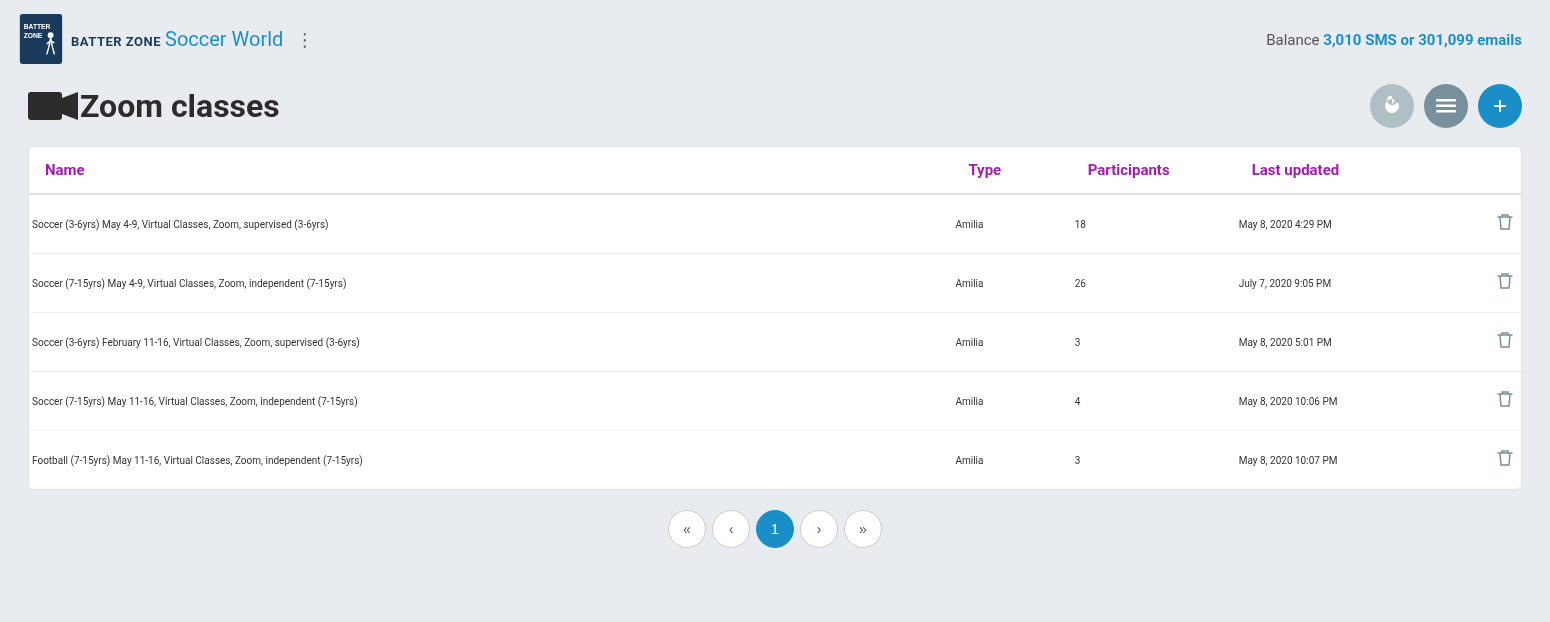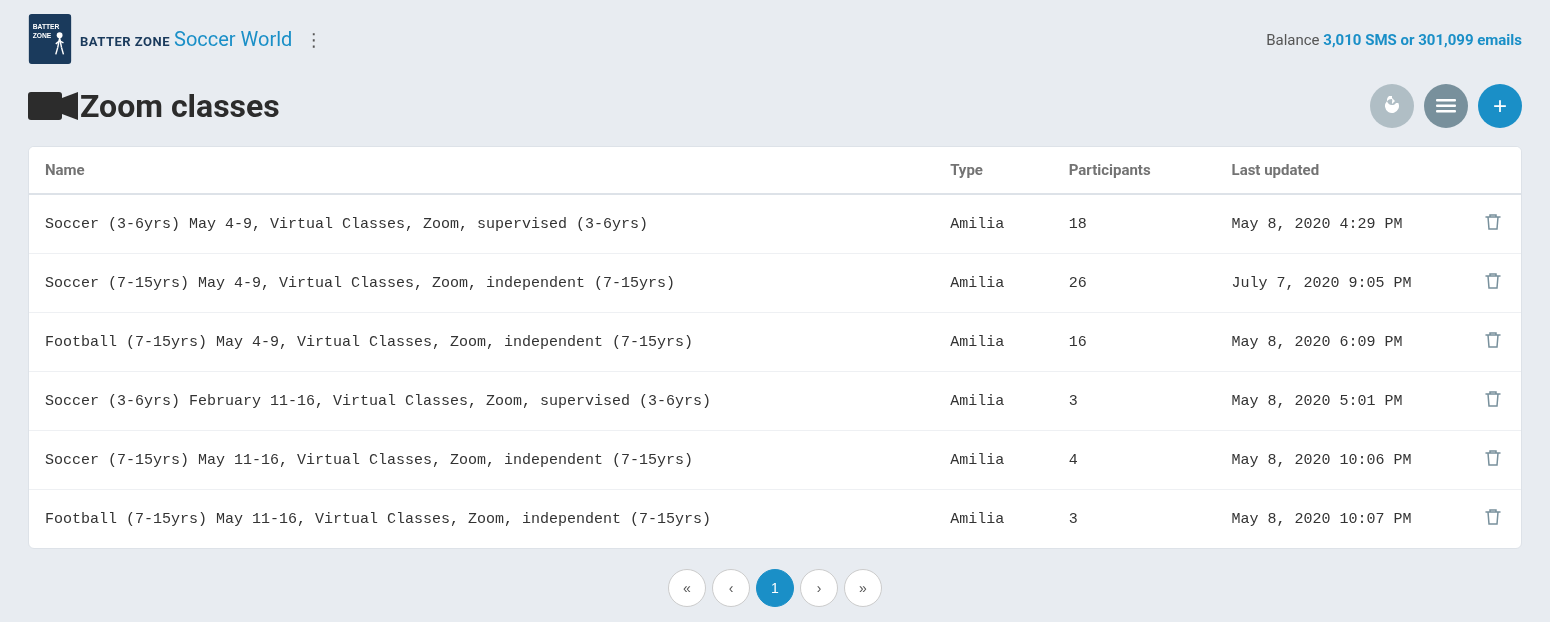--- a/index.html
+++ b/index.html
@@ -8,21 +8,21 @@
       font-family: -apple-system, BlinkMacSystemFont, 'Segoe UI', Roboto, sans-serif;
       color: #333;
       min-width: 1550px;
       min-height: 622px;
     }
 
     .header {
       display: flex;
       align-items: center;
       justify-content: space-between;
-      padding: 14px 28px 10px 28px;
+      padding: 14px 28px 10px 19px;
       background-color: #e8ecf1;
     }
 
     .header-left {
       display: flex;
       align-items: center;
       gap: 8px;
     }
 
     .logo-icon {
@@ -137,30 +137,29 @@
 
     thead tr {
       border-bottom: 2px solid #dde2e8;
     }
 
     th {
       padding: 14px 16px;
       text-align: left;
       font-size: 15px;
       font-weight: 700;
-      color: #737373;
+      color: #a21caf;
       background: #fff;
     }
 
     td {
-      padding: 14px 16px;
-      font-size: 15px;
+      padding: 14px 3px;
+      font-size: 10px;
       color: #333;
       border-bottom: 1px solid #eef0f3;
-      font-family: Liberation Mono, monospace;
     }
 
     tbody tr:last-child td {
       border-bottom: none;
     }
 
     .col-name { width: 62%; }
     .col-type { width: 8%; }
     .col-participants { width: 11%; }
     .col-updated { width: 17%; }
@@ -304,33 +303,20 @@
       <td>July 7, 2020 9:05 PM</td>
       <td style="text-align:center;">
         <button class="delete-btn" title="Delete">
           <svg width="16" height="18" viewBox="0 0 16 18" fill="#78909c">
             <path d="M1 4h14M5 4V2h6v2M3 4l1 12h8l1-12H3z" stroke="#78909c" stroke-width="1.5" fill="none" stroke-linecap="round"></path>
           </svg>
         </button>
       </td>
     </tr>
           <tr>
-      <td>Football (7-15yrs) May 4-9, Virtual Classes, Zoom, independent (7-15yrs)</td>
-      <td>Amilia</td>
-      <td>16</td>
-      <td>May 8, 2020 6:09 PM</td>
-      <td style="text-align:center;">
-        <button class="delete-btn" title="Delete">
-          <svg width="16" height="18" viewBox="0 0 16 18" fill="#78909c">
-            <path d="M1 4h14M5 4V2h6v2M3 4l1 12h8l1-12H3z" stroke="#78909c" stroke-width="1.5" fill="none" stroke-linecap="round"></path>
-          </svg>
-        </button>
-      </td>
-    </tr>
-          <tr>
       <td>Soccer (3-6yrs) February 11-16, Virtual Classes, Zoom, supervised (3-6yrs)</td>
       <td>Amilia</td>
       <td>3</td>
       <td>May 8, 2020 5:01 PM</td>
       <td style="text-align:center;">
         <button class="delete-btn" title="Delete">
           <svg width="16" height="18" viewBox="0 0 16 18" fill="#78909c">
             <path d="M1 4h14M5 4V2h6v2M3 4l1 12h8l1-12H3z" stroke="#78909c" stroke-width="1.5" fill="none" stroke-linecap="round"></path>
           </svg>
         </button>

